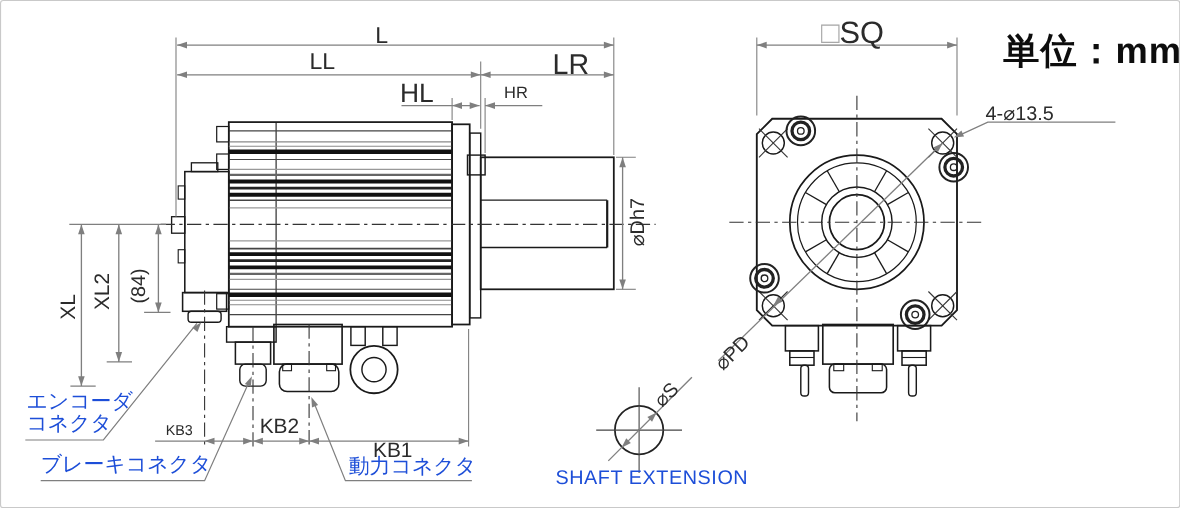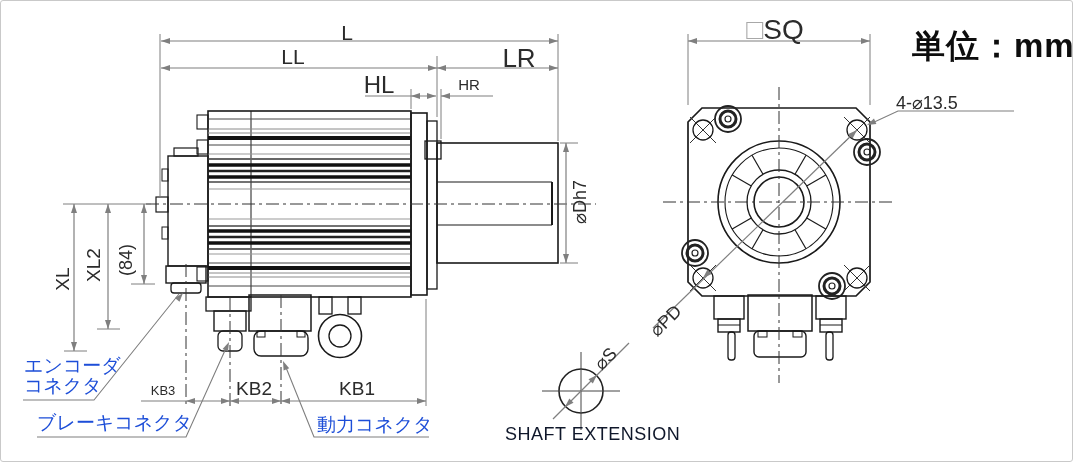--- a/index.html
+++ b/index.html
@@ -7,21 +7,21 @@
          border:1px solid #c9c9c9;border-radius:3px;overflow:hidden;
          font-family:"Liberation Sans","DejaVu Sans",sans-serif;}
   #linework{position:absolute;left:0;top:0;}
   .lbl{position:absolute;white-space:nowrap;color:#2b2b2b;line-height:1.05;}
   .c{transform:translate(-50%,-50%);}
   .r90{transform:translate(-50%,-50%) rotate(-90deg);}
   .r45{transform:translate(-50%,-50%) rotate(-45deg);}
   .jp{color:#1d4ed8;}
   .sq-sym{color:#a8a8a8;}
   .unit{color:#0d0d0d;font-size:33px;font-weight:700;letter-spacing:1px;}
-  .caps{color:#0f172a;letter-spacing:.5px;}
+  .caps{color:#1d4ed8;letter-spacing:.5px;}
 </style>
 </head>
 <body>
 
 <div id="stage">
 
 <svg id="linework" width="1071" height="460" viewBox="0 0 1071 460">
 
   <g fill="none" stroke="#1a1a1a" stroke-width="1.6">
 
@@ -255,21 +255,21 @@
 <div class="lbl c" style="left:292px;top:56px;font-size:21px">LL</div>
 <div class="lbl c" style="left:518px;top:58px;font-size:26px">LR</div>
 <div class="lbl c" style="left:378px;top:84px;font-size:24px">HL</div>
 <div class="lbl c" style="left:468px;top:84px;font-size:15px">HR</div>
 <div class="lbl r90" style="left:579px;top:201px;font-size:18px">⌀Dh7</div>
 <div class="lbl r90" style="left:62px;top:278px;font-size:19px">XL</div>
 <div class="lbl r90" style="left:93px;top:264px;font-size:19px">XL2</div>
 <div class="lbl r90" style="left:125px;top:259px;font-size:18px">(84)</div>
 <div class="lbl c" style="left:162px;top:390px;font-size:13px">KB3</div>
 <div class="lbl c" style="left:253px;top:388px;font-size:19px">KB2</div>
-<div class="lbl c" style="left:356px;top:388px;font-size:19px">KB1</div>
+<div class="lbl c" style="left:356px;top:409px;font-size:19px">KB1</div>
 
 <div class="lbl jp" style="left:23px;top:355px;font-size:19px">
   <div>エンコーダ</div>
   <div>コネクタ</div>
 </div>
 <div class="lbl jp" style="left:316px;top:414px;font-size:19px">動力コネクタ</div>
 <div class="lbl jp" style="left:36px;top:412px;font-size:19px">ブレーキコネクタ</div>
 
 <div class="lbl c" style="left:774px;top:29px;font-size:28px">
   <span class="sq-sym">□</span><span>SQ</span>

